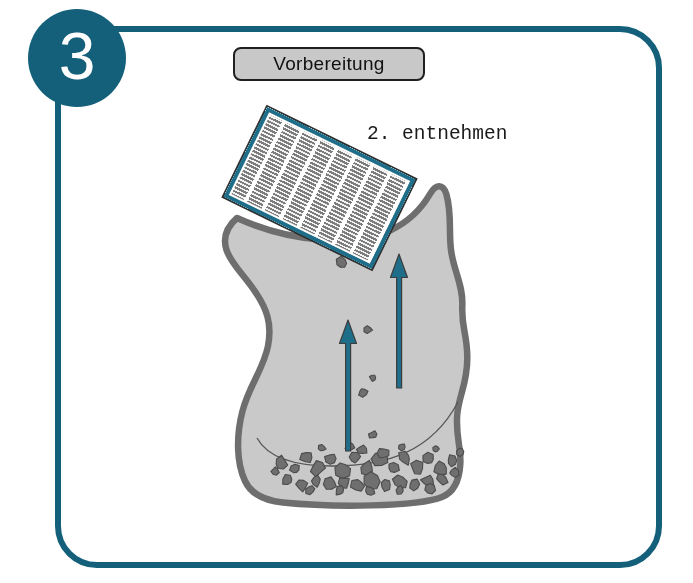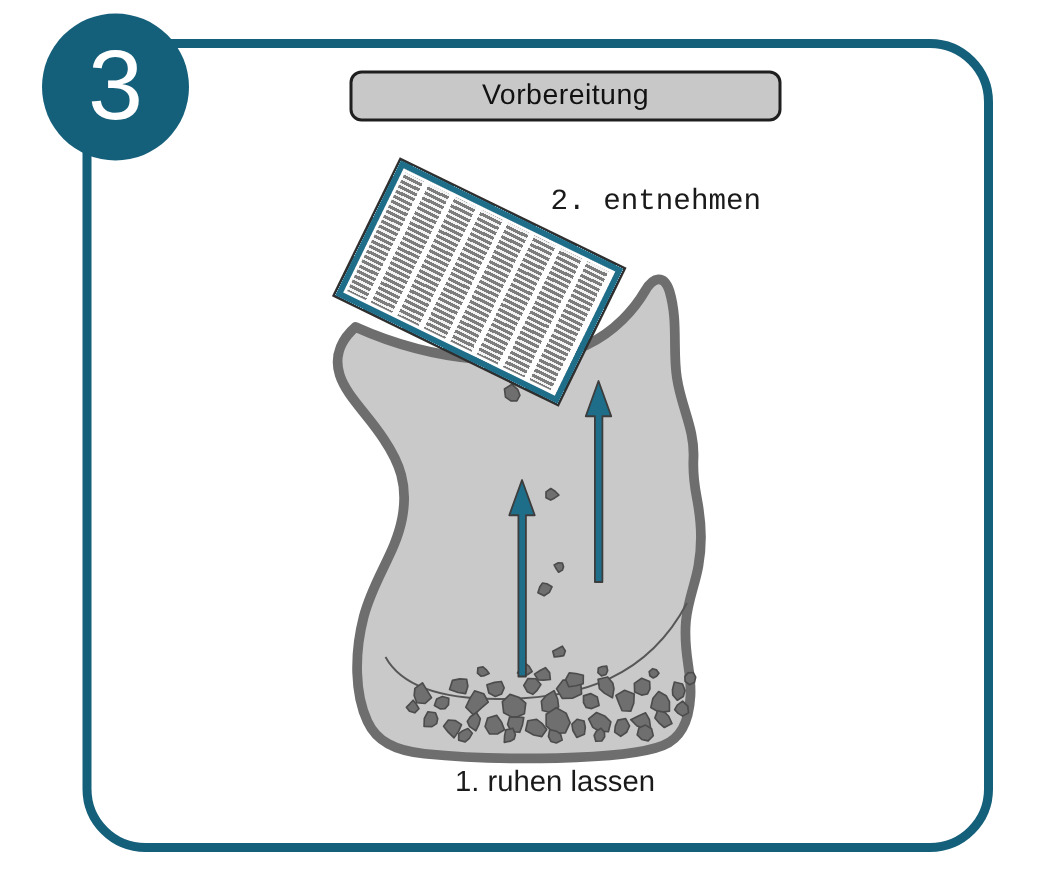--- a/index.html
+++ b/index.html
@@ -15,21 +15,21 @@
   }
   
   .badge{
     position:absolute;left:28px;top:9px;width:98px;height:98px;border-radius:50%;
     background:var(--accent-teal,#145f7a);color:#fff;
     display:flex;align-items:center;justify-content:center;
     font-size:66px;line-height:1;padding-bottom:4px;box-sizing:border-box;
   }
   
   .title-box{
-    position:absolute;left:233px;top:47px;width:288px;height:34px;
+    position:absolute;left:233px;top:47px;width:192px;height:34px;
     background:var(--title-box-bg,#c8c8c8);
     border:2px solid #1f1f1f;border-radius:8px;box-sizing:border-box;
     display:flex;align-items:center;justify-content:center;
     font-size:19px;color:#111;letter-spacing:.3px;
   }
   svg.illu{position:absolute;left:0;top:0;z-index:1;}
   .bag-shape{fill:var(--bag-fill,#c9c9c9);stroke:var(--bag-outline,#6e6e6e);stroke-width:6.5;stroke-linejoin:round;}
   .crease{fill:none;stroke:#575757;stroke-width:1.3;}
   .particle{fill:var(--particle-fill,#6f6f6f);stroke:var(--particle-stroke,#4c4c4c);stroke-width:1.1;stroke-linejoin:round;}
   .arrow{fill:var(--accent-teal-light,#1e6d89);stroke:#3d3d3d;stroke-width:1.2;stroke-linejoin:round;}
@@ -134,15 +134,14 @@
         <polygon points="363.6,445.1 366.4,448.4 366.9,453.0 362.4,453.4 358.8,453.3 356.3,449.4 360.0,447.0" class="particle"></polygon>
         <polygon points="388.8,455.8 384.0,457.2 379.2,457.8 377.1,453.0 379.5,448.6 383.9,449.0 388.9,450.2" class="particle"></polygon>
       </g>
     <path class="arrow" d="M 348 320 L 339.5 343.5 L 345.6 343.5 L 345.6 451 L 350.6 451 L 350.6 343.5 L 356.5 343.5 Z"></path>
     <path class="arrow" d="M 399 254 L 390.5 277.5 L 396.6 277.5 L 396.6 388 L 401.6 388 L 401.6 277.5 L 407.5 277.5 Z"></path>
   </svg>
 
   <div class="filter-grid"></div>
 
   <div class="lbl lbl-top">2. entnehmen</div>
-  <div class="lbl lbl-bottom">1. ruhen lassen</div>
 
 </div>
 
 </body></html>

